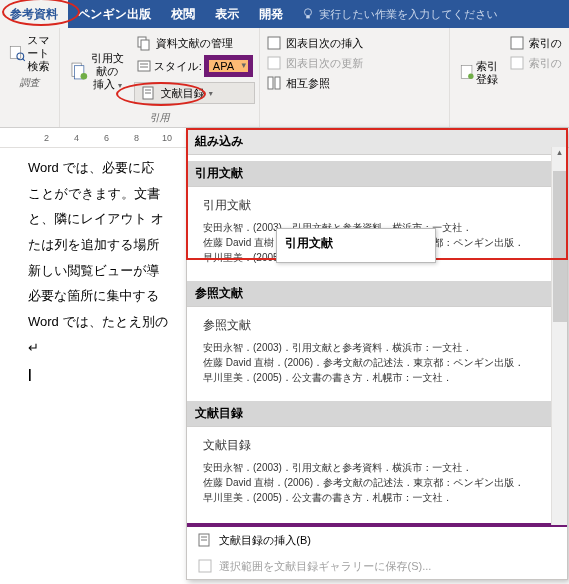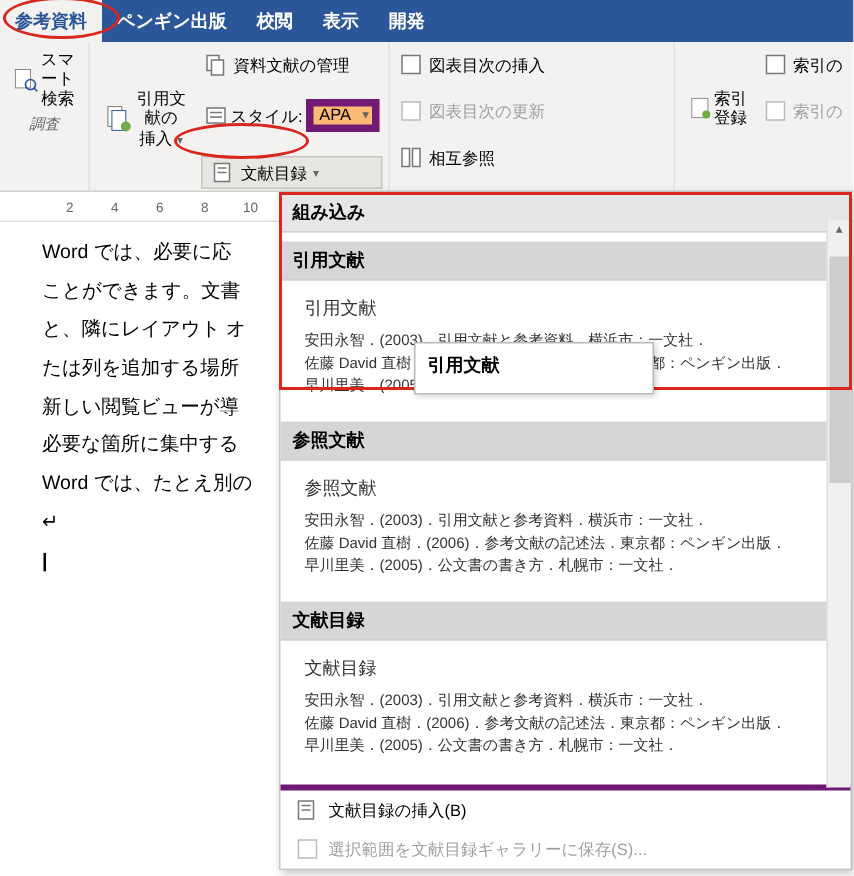--- a/index.html
+++ b/index.html
@@ -14,21 +14,21 @@
 
 .ribbon-panel { background: #f3f2f1; height: 100px; border-bottom: 1px solid #d0cfce; display: flex; position: relative; }
 .ribbon-group { border-right: 1px solid #e1dfdd; display: flex; flex-direction: column; padding: 2px 4px 0 4px; position: relative; }
 .group-main { display: flex; gap: 4px; flex: 1; }
 .group-label { text-align: center; font-size: 10px; color: #666; padding: 2px 0; font-style: italic; }
 .big-btn { display: flex; flex-direction: row; align-items: center; justify-content: flex-start; padding: 4px 4px 0; cursor: pointer; min-width: 48px; }
 .big-btn .icon-box { width: 32px; height: 32px; margin-bottom: 2px; }
 .big-btn .label { font-size: 11px; text-align: center; line-height: 1.2; }
 .chev { font-size: 8px; color: #666; }
 .small-row { display: flex; align-items: center; gap: 4px; font-size: 11px; padding: 1px 2px; cursor: pointer; white-space: nowrap; }
-.small-col { display: flex; flex-direction: column; gap: 13px; }
+.small-col { display: flex; flex-direction: column; gap: 2px; }
 .style-select { display: flex; align-items: center; gap: 2px; }
 .style-box { border: 5px solid #701a75; background: #fdba74; padding: 0 14px 0 4px; font-size: 11px; position: relative; }
 .style-box::after { content: "▾"; position: absolute; right: 2px; top: 0; font-size: 9px; color: #666; }
 
 .dropdown-btn { display: flex; align-items: center; gap: 4px; border: 1px solid #c8c6c4; background: #e8e6e3; padding: 2px 6px; font-size: 11px; cursor: pointer; }
 
 .ruler { height: 20px; background: #fff; border-bottom: 1px solid #e1dfdd; position: relative; display: flex; align-items: center; padding-left: 28px; font-size: 9px; color: #666; }
 
 .doc-area { padding: 8px 10px 8px 28px; font-family: "MS Mincho", serif; font-size: 13px; line-height: 1.9; color: #000; position: relative; }
 .doc-area p { margin-bottom: 1px; }
@@ -60,20 +60,27 @@
 </style>
 </head>
 <body>
 
 <div class="ribbon-tabs">
   <div class="tab active">参考資料</div>
   <div class="tab">ペンギン出版</div>
   <div class="tab">校閲</div>
   <div class="tab">表示</div>
   <div class="tab">開発</div>
+  <div class="tell-me">
+    <svg class="bulb-icon" viewBox="0 0 16 16">
+        <circle cx="8" cy="6" r="4" fill="none" stroke="#c9d6eb" stroke-width="1"></circle>
+        <rect x="6" y="10" width="4" height="3" fill="#c9d6eb"></rect>
+      </svg>
+    <span>実行したい作業を入力してください</span>
+  </div>
   <div class="ellipse-marker" style="left:2px; top:-2px; width:78px; height:28px;"></div>
 </div>
 
 <div class="ribbon-panel">
 
   <div class="ribbon-group" style="width:60px;">
     <div class="big-btn">
       <svg class="icon-box" viewBox="0 0 32 32">
           <rect x="4" y="4" width="18" height="22" fill="#fff" stroke="#777"></rect>
           <circle cx="22" cy="22" r="6" fill="none" stroke="#2b579a" stroke-width="2"></circle>

